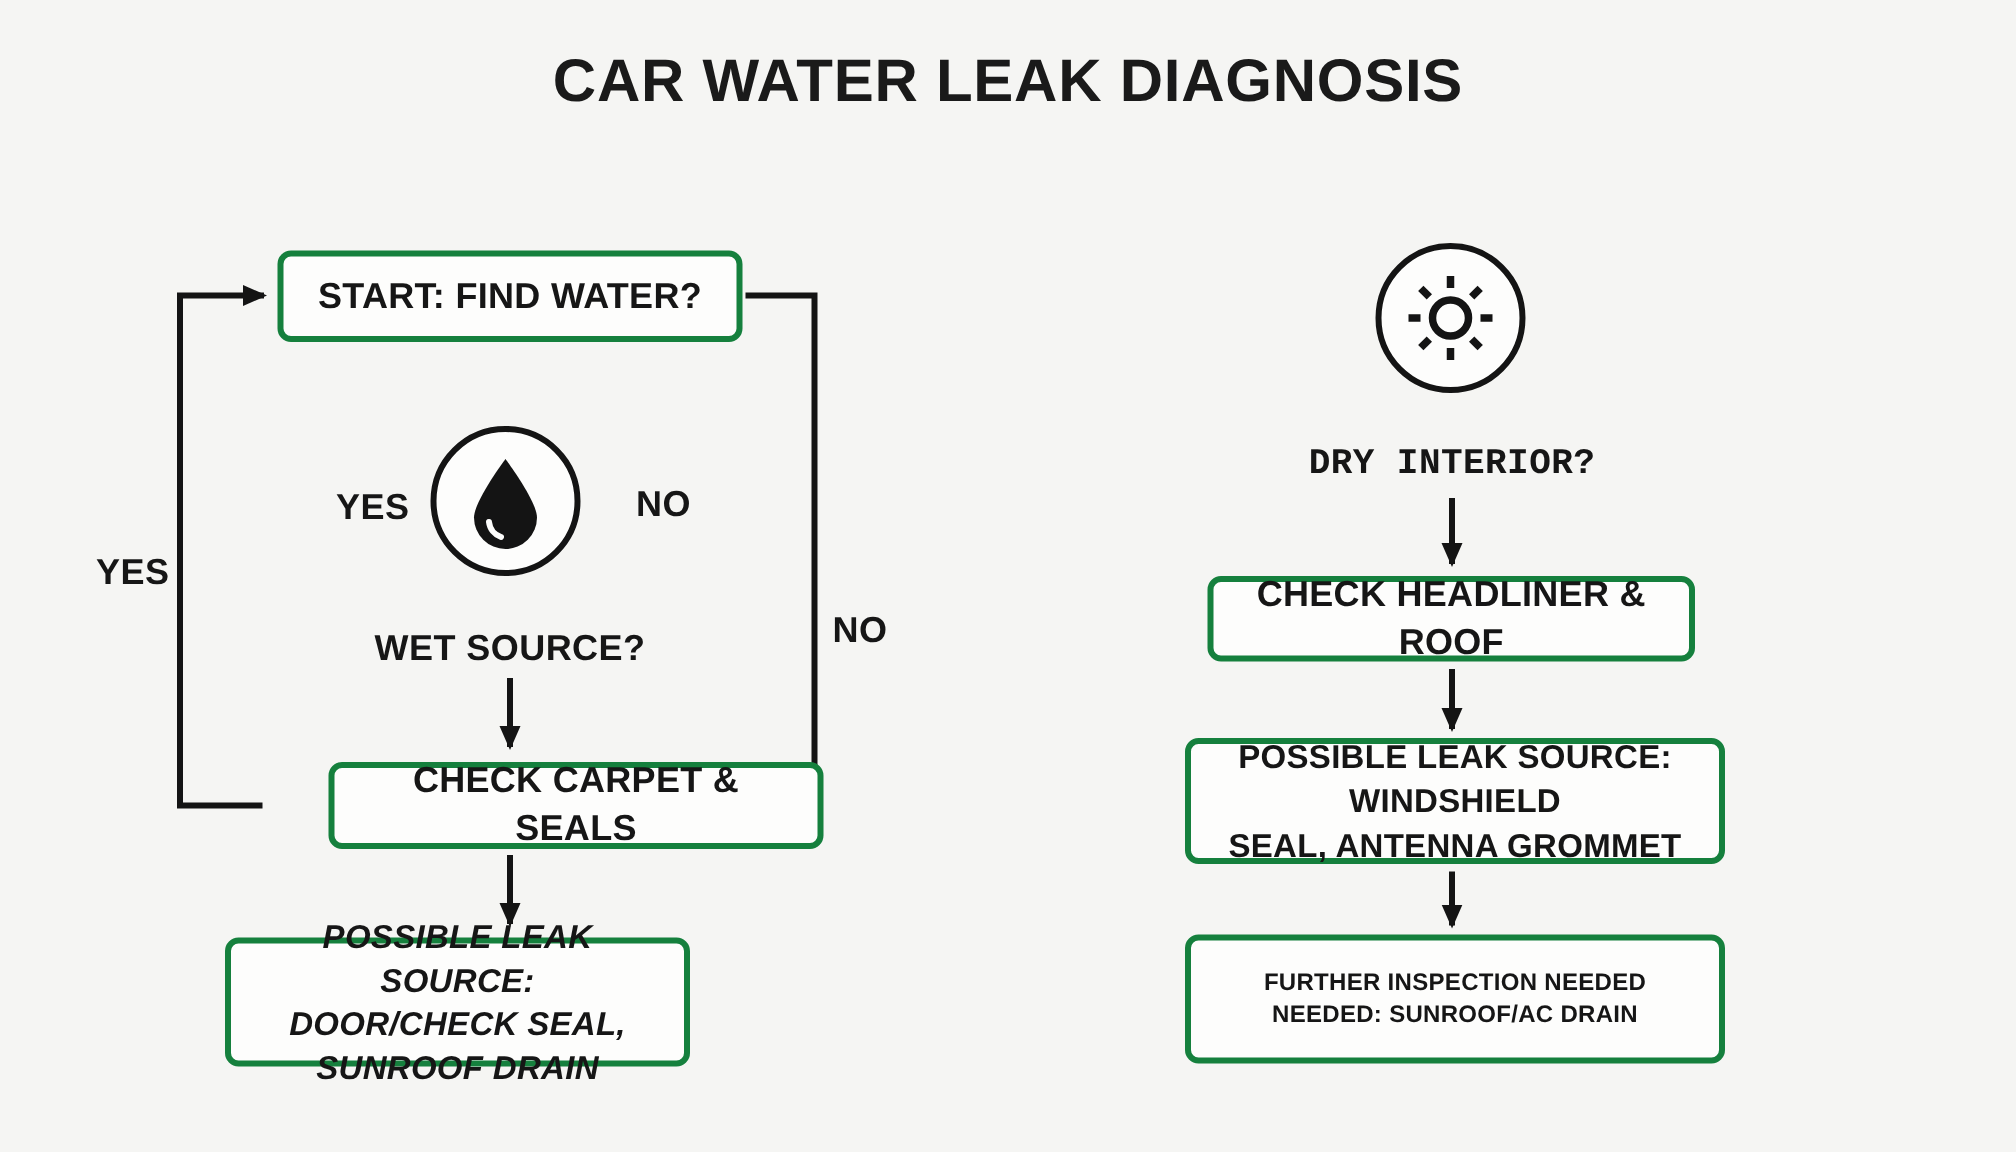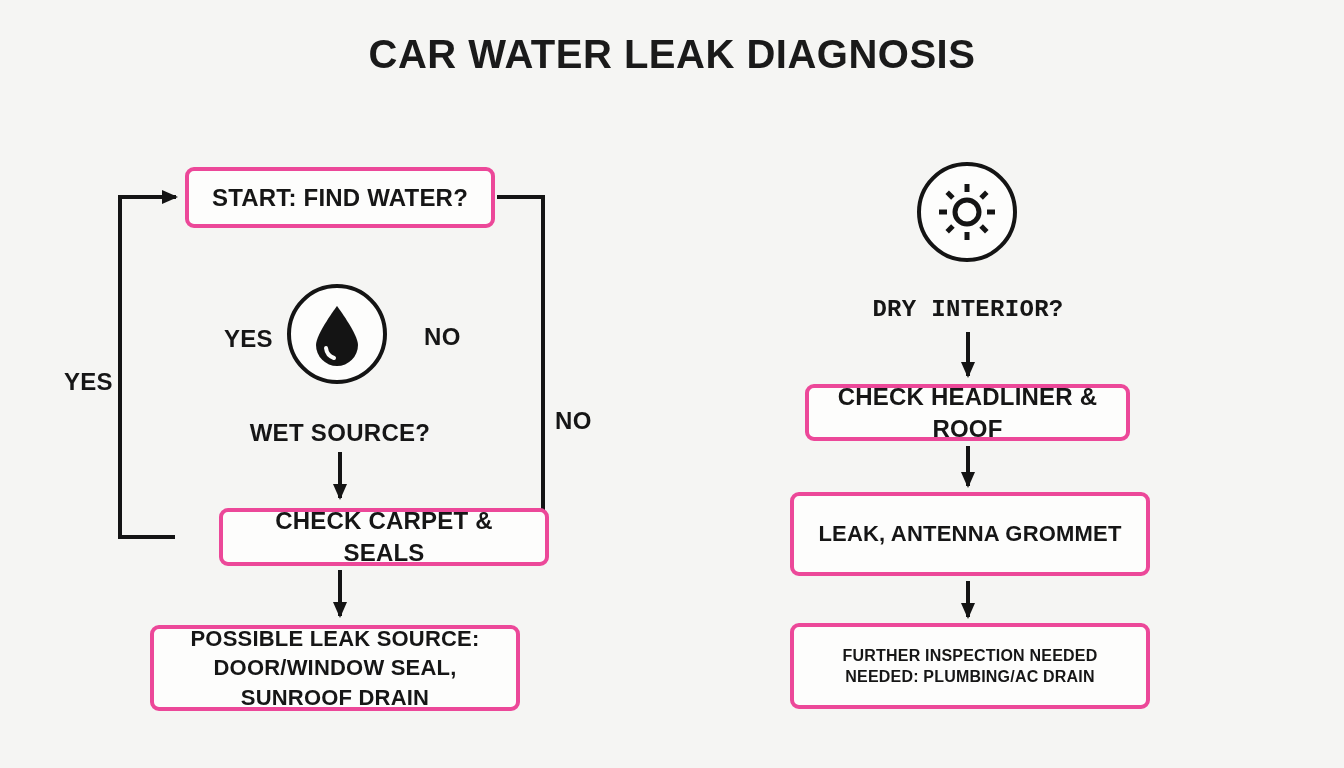--- a/index.html
+++ b/index.html
@@ -20,21 +20,21 @@
     left: 0; top: 32px; width: 1344px;
     text-align: center;
     font-size: 40px;
     font-weight: bold;
     letter-spacing: 0.5px;
     color: #1a1a1a;
   }
   .node {
     position: absolute;
     background: #fdfdfc;
-    border: 4px solid #ec4899;
+    border: 4px solid #15803d;
     border-radius: 9px;
     display: flex;
     flex-direction: column;
     align-items: center;
     justify-content: center;
     text-align: center;
     font-weight: bold;
     font-size: 23px;
     line-height: 1.32;
     letter-spacing: 0.2px;
@@ -105,23 +105,23 @@
 
   <div class="label" style="left:0px; top:419px; width:680px; text-align:center;">WET SOURCE?</div>
 
   <div class="label" style="left:64px; top:368px;">YES</div>
   <div class="label" style="left:555px; top:407px;">NO</div>
 
   <div class="node" style="left:175px; top:508px; width:330px; height:58px; font-size:24px;margin-left:44px;">
     <div>CHECK CARPET &amp; SEALS</div>
   </div>
 
-  <div class="node" style="left:150px; top:625px; width:370px; height:86px; font-size:22px;">
+  <div class="node" style="left:150px; top:625px; width:310px; height:86px; font-size:22px;font-style:italic;">
     <div>POSSIBLE LEAK SOURCE:</div>
-    <div>DOOR/WINDOW SEAL, SUNROOF DRAIN</div>
+    <div>DOOR/CHECK SEAL, SUNROOF DRAIN</div>
   </div>
 
   <div class="icon-wrap" style="left:915px; top:160px;">
     <svg width="104" height="104" viewBox="0 0 104 104">
       <circle cx="52" cy="52" r="48" fill="#fdfdfc" stroke="#141414" stroke-width="4"></circle>
       <circle cx="52" cy="52" r="12" fill="none" stroke="#141414" stroke-width="5"></circle>
       <g stroke="#141414" stroke-width="5" stroke-linecap="butt">
         <line x1="52" y1="24" x2="52" y2="32"></line>
         <line x1="52" y1="72" x2="52" y2="80"></line>
         <line x1="24" y1="52" x2="32" y2="52"></line>
@@ -134,21 +134,22 @@
     </svg>
   </div>
 
   <div class="label" style="left:628px; top:296px; width:680px; text-align:center;font-family:Liberation Mono, monospace;">DRY INTERIOR?</div>
 
   <div class="node" style="left:805px; top:384px; width:325px; height:57px; font-size:24px;">
     <div>CHECK HEADLINER &amp; ROOF</div>
   </div>
 
   <div class="node" style="left:790px; top:492px; width:360px; height:84px; font-size:22px;">
-    <div>LEAK, ANTENNA GROMMET</div>
+    <div>POSSIBLE LEAK SOURCE: WINDSHIELD</div>
+    <div>SEAL, ANTENNA GROMMET</div>
   </div>
 
   <div class="node" style="left:790px; top:623px; width:360px; height:86px; font-size:16px;">
     <div>FURTHER INSPECTION NEEDED</div>
-    <div>NEEDED: PLUMBING/AC DRAIN</div>
+    <div>NEEDED: SUNROOF/AC DRAIN</div>
   </div>
 
 </div>
 
 </body></html>

